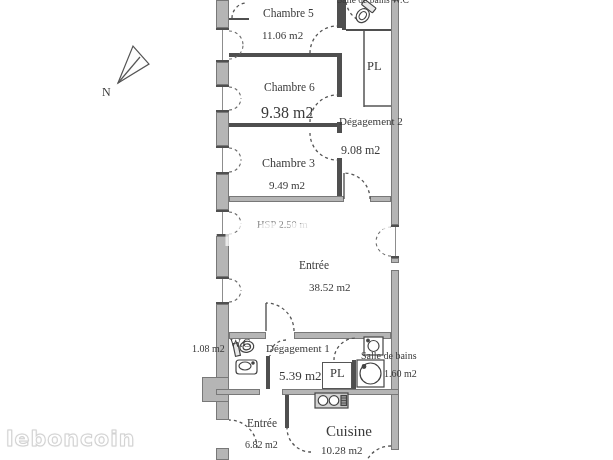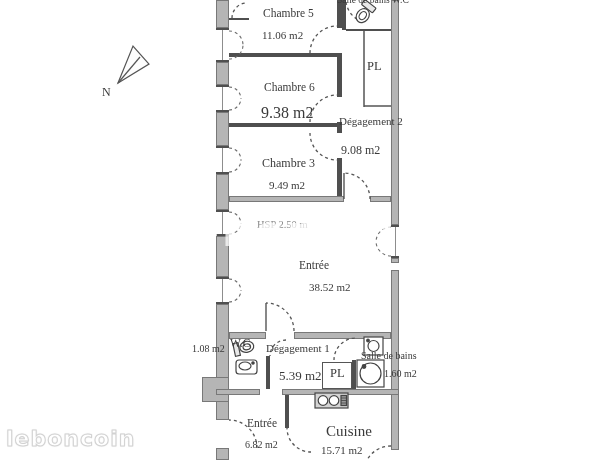--- a/index.html
+++ b/index.html
@@ -193,20 +193,20 @@
 
   <span class="lbl" style="left:330px;top:367px;font-size:12.5px">PL</span>
 
   <span class="lbl" style="left:361px;top:351px;font-size:10px">Salle de bains</span>
   <span class="lbl" style="left:384px;top:369px;font-size:10px">1.60 m2</span>
 
   <span class="lbl" style="left:247px;top:418px;font-size:11.5px">Entrée</span>
   <span class="lbl" style="left:245px;top:440px;font-size:10px">6.82 m2</span>
 
   <span class="lbl" style="left:326px;top:424px;font-size:15px">Cuisine</span>
-  <span class="lbl" style="left:321px;top:445px;font-size:11px">15.71 m2</span>
+  <span class="lbl" style="left:321px;top:445px;font-size:11px">10.28 m2</span>
 
   <span class="lbl" style="left:102px;top:86px;font-size:12px">N</span>
 
   <div class="wm-faint">leboncoin</div>
   <div class="wm-logo">leboncoin</div>
 
 </div>
 
 </body></html>

